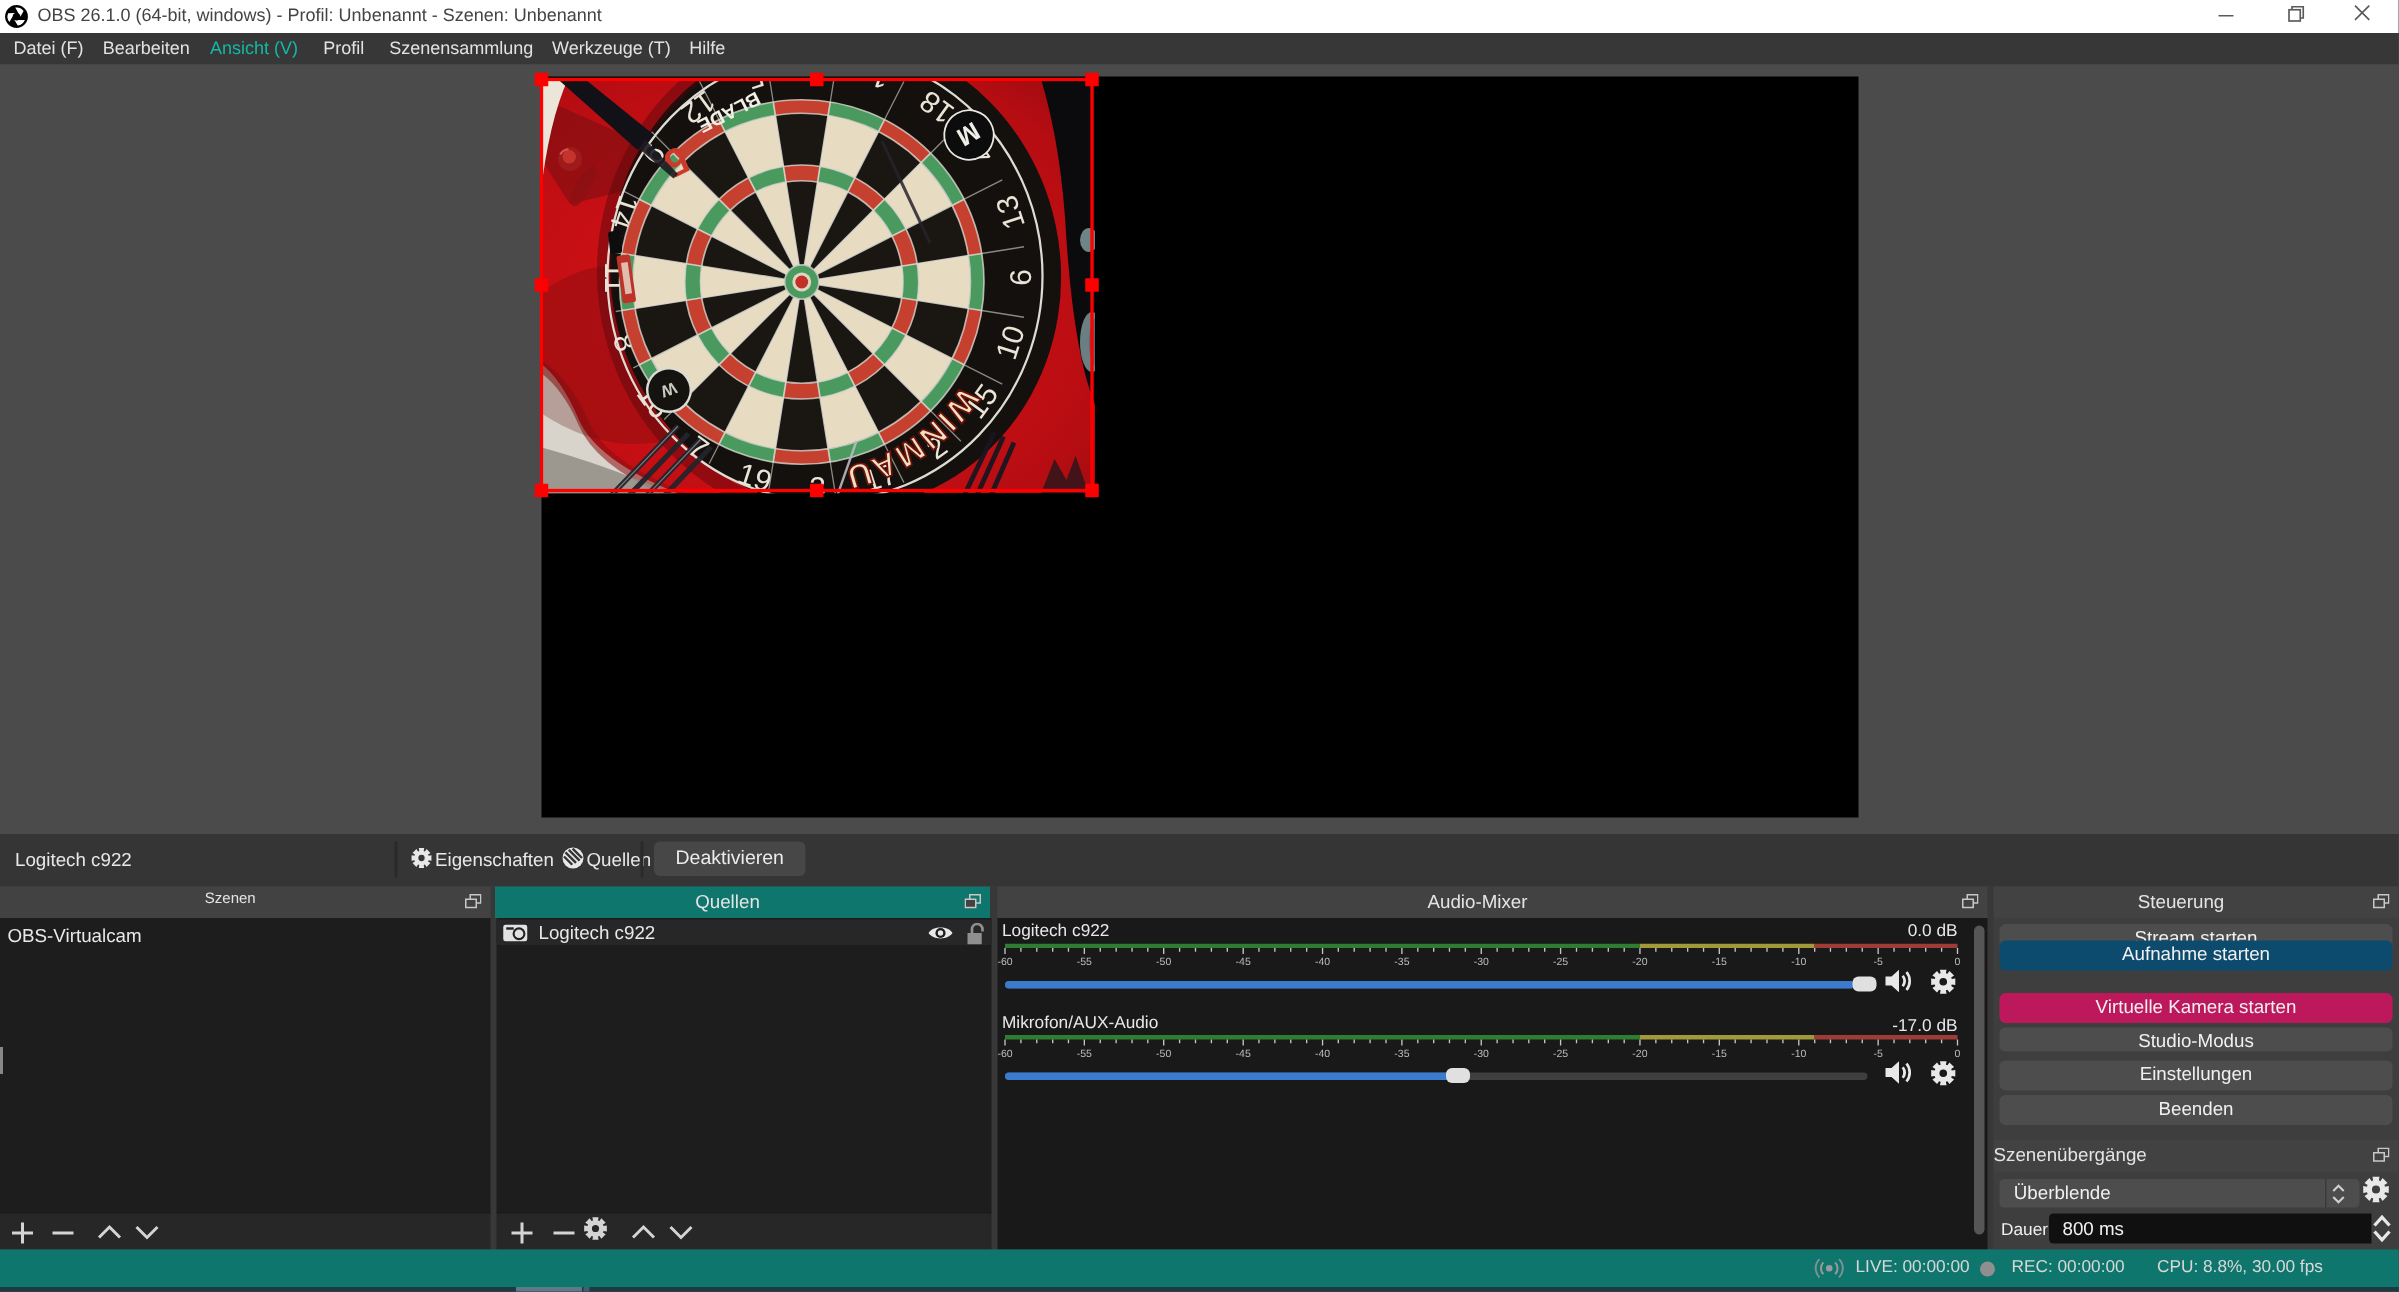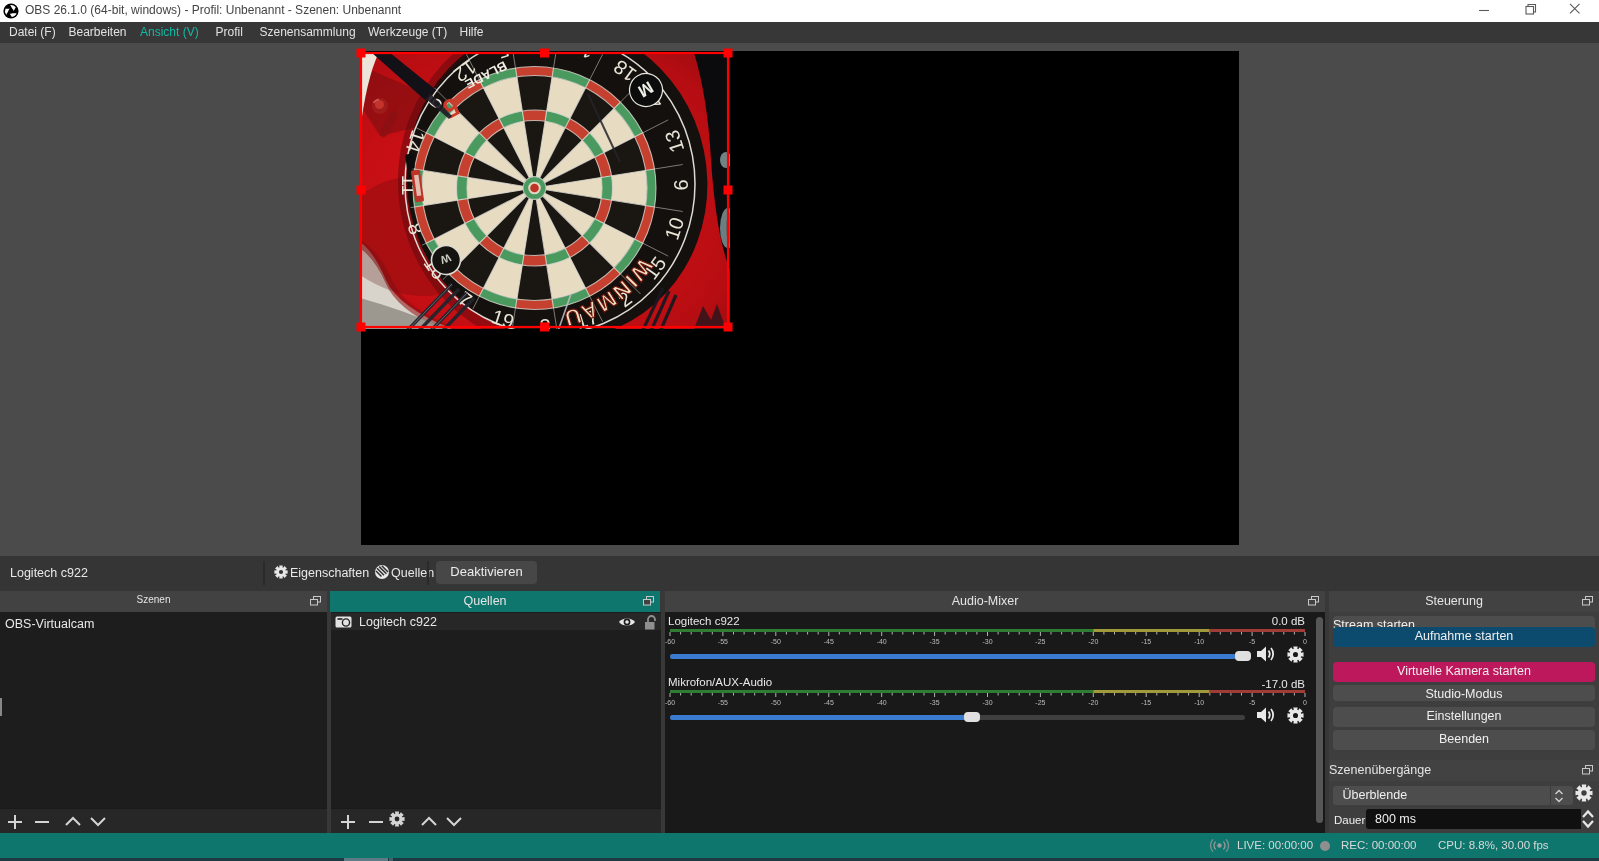--- a/index.html
+++ b/index.html
@@ -374,21 +374,21 @@
 <div class="abs" style="left:651px;top:5px;width:7px;height:206px;background:#565656;border-radius:3.5px"></div>
 </div>
 <div class="abs" style="left:1329px;top:591px;width:270px;height:21px;background:#424242">
       <div class="abs" style="left:0;top:3px;width:250px;text-align:center;font-size:12.5px;color:#e4e4e4">Steuerung</div>
       <svg class="abs" style="left:253px;top:5px" width="11" height="10" viewBox="0 0 11 10">
         <rect x="3.5" y="0.5" width="7" height="5.5" fill="none" stroke="#c8c8c8" stroke-width="1"></rect>
         <rect x="0.5" y="3.5" width="7" height="5.5" fill="#424242" stroke="#c8c8c8" stroke-width="1"></rect>
       </svg>
     </div>
 <div class="abs" style="left:1329px;top:612px;width:270px;height:221px;background:#3e3e3e">
-<div class="abs" style="left:4px;top:4px;width:262px;height:20px;background:#4d4d4d;border-radius:4px;font-size:12.5px;color:#f0f0f0;line-height:19px">Stream starten</div>
+<div class="abs" style="left:4px;top:4px;width:262px;height:20px;background:#4d4d4d;border-radius:4px;text-align:center;font-size:12.5px;color:#f0f0f0;line-height:19px">Stream starten</div>
 <div class="abs" style="left:4px;top:15px;width:262px;height:20px;background:#0c4a6e;border-radius:4px;text-align:center;font-size:12.5px;color:#f0f0f0;line-height:19px">Aufnahme starten</div>
 <div class="abs" style="left:4px;top:50px;width:262px;height:20px;background:#be185d;border-radius:4px;text-align:center;font-size:12.5px;color:#f0f0f0;line-height:19px">Virtuelle Kamera starten</div>
 <div class="abs" style="left:4px;top:73px;width:262px;height:16px;background:#4d4d4d;border-radius:4px;text-align:center;font-size:12.5px;color:#f0f0f0;line-height:19px">Studio-Modus</div>
 <div class="abs" style="left:4px;top:95px;width:262px;height:20px;background:#4d4d4d;border-radius:4px;text-align:center;font-size:12.5px;color:#f0f0f0;line-height:19px">Einstellungen</div>
 <div class="abs" style="left:4px;top:118px;width:262px;height:20px;background:#4d4d4d;border-radius:4px;text-align:center;font-size:12.5px;color:#f0f0f0;line-height:19px">Beenden</div>
 <div class="abs" style="left:0;top:148px;width:270px;height:21px;background:#424242">
 <div class="abs" style="left:0;top:3px;width:250px;text-align:left;font-size:12.5px;color:#e4e4e4">Szenenübergänge</div>
 <svg class="abs" style="left:253px;top:5px" width="11" height="10" viewBox="0 0 11 10">
           <rect x="3.5" y="0.5" width="7" height="5.5" fill="none" stroke="#c8c8c8" stroke-width="1"></rect>
           <rect x="0.5" y="3.5" width="7" height="5.5" fill="#424242" stroke="#c8c8c8" stroke-width="1"></rect>

